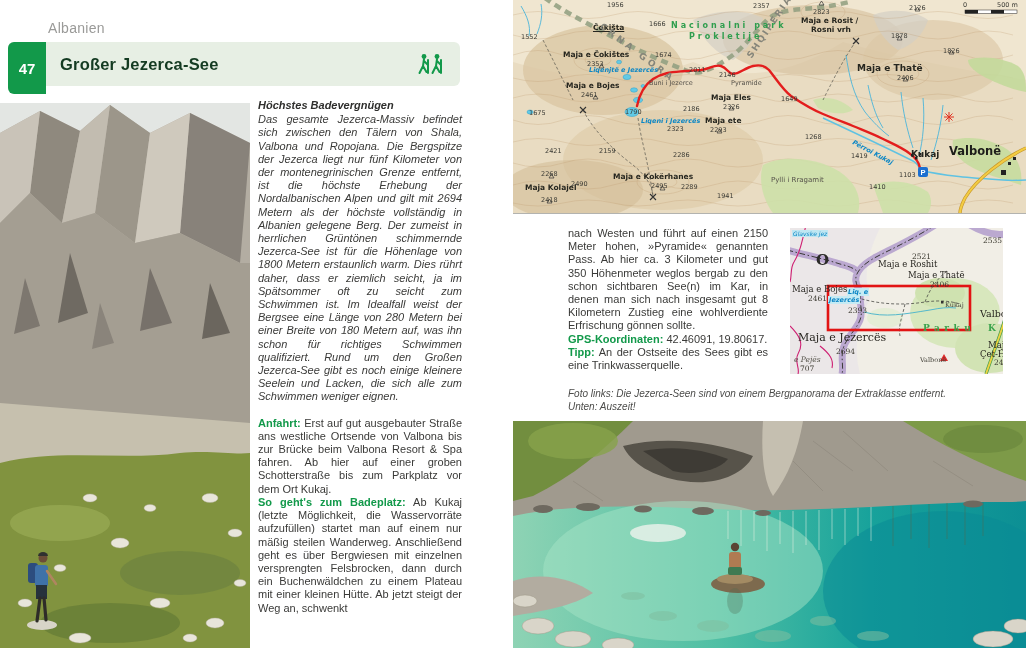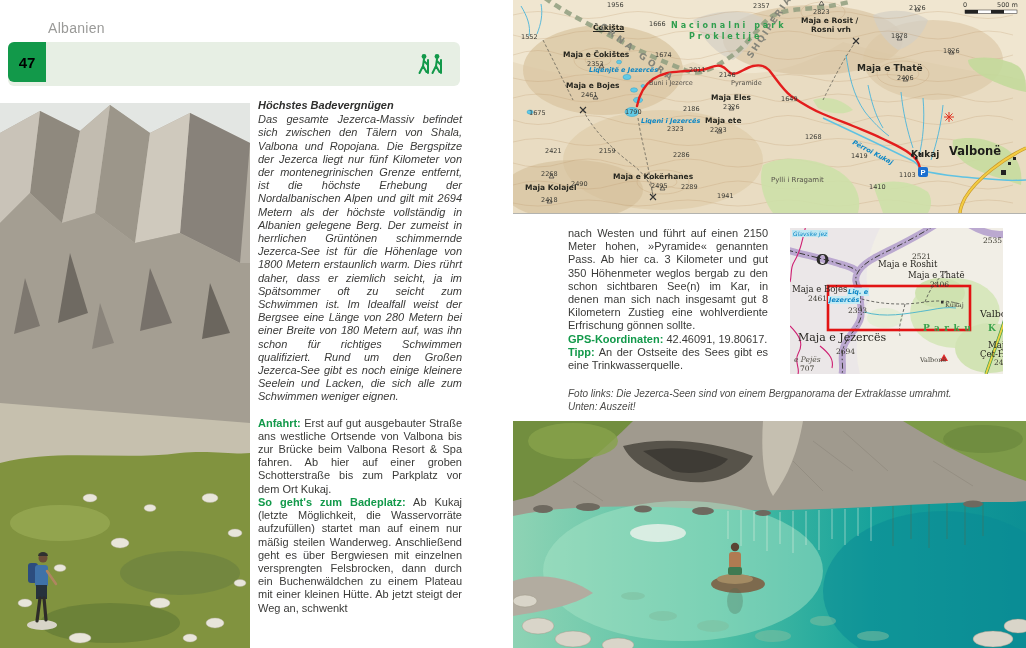--- a/index.html
+++ b/index.html
@@ -2,22 +2,22 @@
 <html lang="de" style="--accent: #12994a; --bar: #e7efe4; --title: #143b22; --body: #3a3a38;"><head>
 <meta charset="utf-8">
 <style>
   html,body{margin:0;padding:0;background:#ffffff;}
   .spread{position:relative;width:1026px;height:648px;background:#fff;overflow:hidden;
           font-family:"Liberation Sans","DejaVu Sans",sans-serif;color:var(--body,#3a3a38);}
   
   .eyebrow{position:absolute;left:48px;top:20px;font-size:14px;color:#9a9a98;letter-spacing:.3px;}
   .titlebar{position:absolute;left:8px;top:42px;width:452px;height:44px;background:var(--bar,#e7efe4);
             border-radius:6px;}
-  .numbox{position:absolute;left:0;top:0;width:38px;height:40px;background:var(--accent,#12994a);
-          border-radius:6px 0 0 6px;color:#000000;font-weight:bold;font-size:15px;
+  .numbox{position:absolute;left:0;top:0;width:38px;height:52px;background:var(--accent,#12994a);
+          border-radius:6px 0 0 6px;color:#ffffff;font-weight:bold;font-size:15px;
           display:flex;align-items:center;justify-content:center;}
   .tour-title{position:absolute;left:52px;top:0;height:44px;display:flex;align-items:center;
               font-size:16.5px;font-weight:bold;color:var(--title,#143b22);letter-spacing:.2px;}
   .activity{position:absolute;right:14px;top:11px;}
   
   .col{position:absolute;text-align:justify;font-size:11px;line-height:13.2px;}
   .col-left{left:258px;top:99px;width:204px;}
   .col-right{left:568px;top:227px;width:200px;}
   .col h3{margin:0 0 1px 0;font-size:11px;font-style:italic;font-weight:bold;color:#2e2e2c;}
   .intro{font-style:italic;margin:0 0 13px 0;}
@@ -57,20 +57,21 @@
 </head>
 <body>
 
 <div class="spread">
 
   <div>
     <div class="eyebrow">Albanien</div>
 
     <div class="titlebar">
       <div class="numbox">47</div>
+      <div class="tour-title">Großer Jezerca-See</div>
       <div class="activity">
         <svg width="30" height="22" viewBox="0 0 30 22">
           <g stroke="#12994a" stroke-width="2" stroke-linecap="round" fill="#12994a">
             <circle cx="8" cy="3.5" r="2.4" stroke="none"></circle>
             <path d="M8,6 L7,13 M7,13 L3.5,20 M7,13 L10.5,19 M8,8 L12,12 M12,7 L12,20" fill="none"></path>
             <circle cx="21" cy="3.5" r="2.4" stroke="none"></circle>
             <path d="M21,6 L20,13 M20,13 L16.5,20 M20,13 L23.5,19 M21,8 L25,12 M25,7 L25,20" fill="none"></path>
           </g>
         </svg>
       </div>
@@ -382,21 +383,21 @@
           <div class="mlabel oplace" style="left: 190px; top: 121px;">Çet-Harush</div>
           <div class="mlabel oelev" style="left: 204px; top: 130px;">2421</div>
           <div class="mlabel osmall-i" style="left: 4px; top: 127px;">e Pejës</div>
           <div class="mlabel oelev" style="left: 10px; top: 136px;">707</div>
           <div class="mlabel osmall" style="left: 130px; top: 128px;">Valbonë</div>
           <div class="mlabel osmall-i" style="left: 222px; top: 46px;">Hotel</div>
         </div>
     </div>
 
     <div class="caption">
-      <div>Foto links: Die Jezerca-Seen sind von einem Bergpanorama der Extraklasse umrahmt.</div>
+      <div>Foto links: Die Jezerca-Seen sind von einem Bergpanorama der Extraklasse entfernt.</div>
       <div>Unten: Auszeit!</div>
     </div>
 
     <div class="photo-bottom">
       <svg width="513" height="227" viewBox="0 0 513 227">
         <defs>
           <linearGradient id="lake" x1="0" y1="0" x2="1" y2="0">
             <stop offset="0" stop-color="#8ed3b4"></stop>
             <stop offset=".4" stop-color="#4fbfa4"></stop>
             <stop offset=".7" stop-color="#17a29b"></stop>

